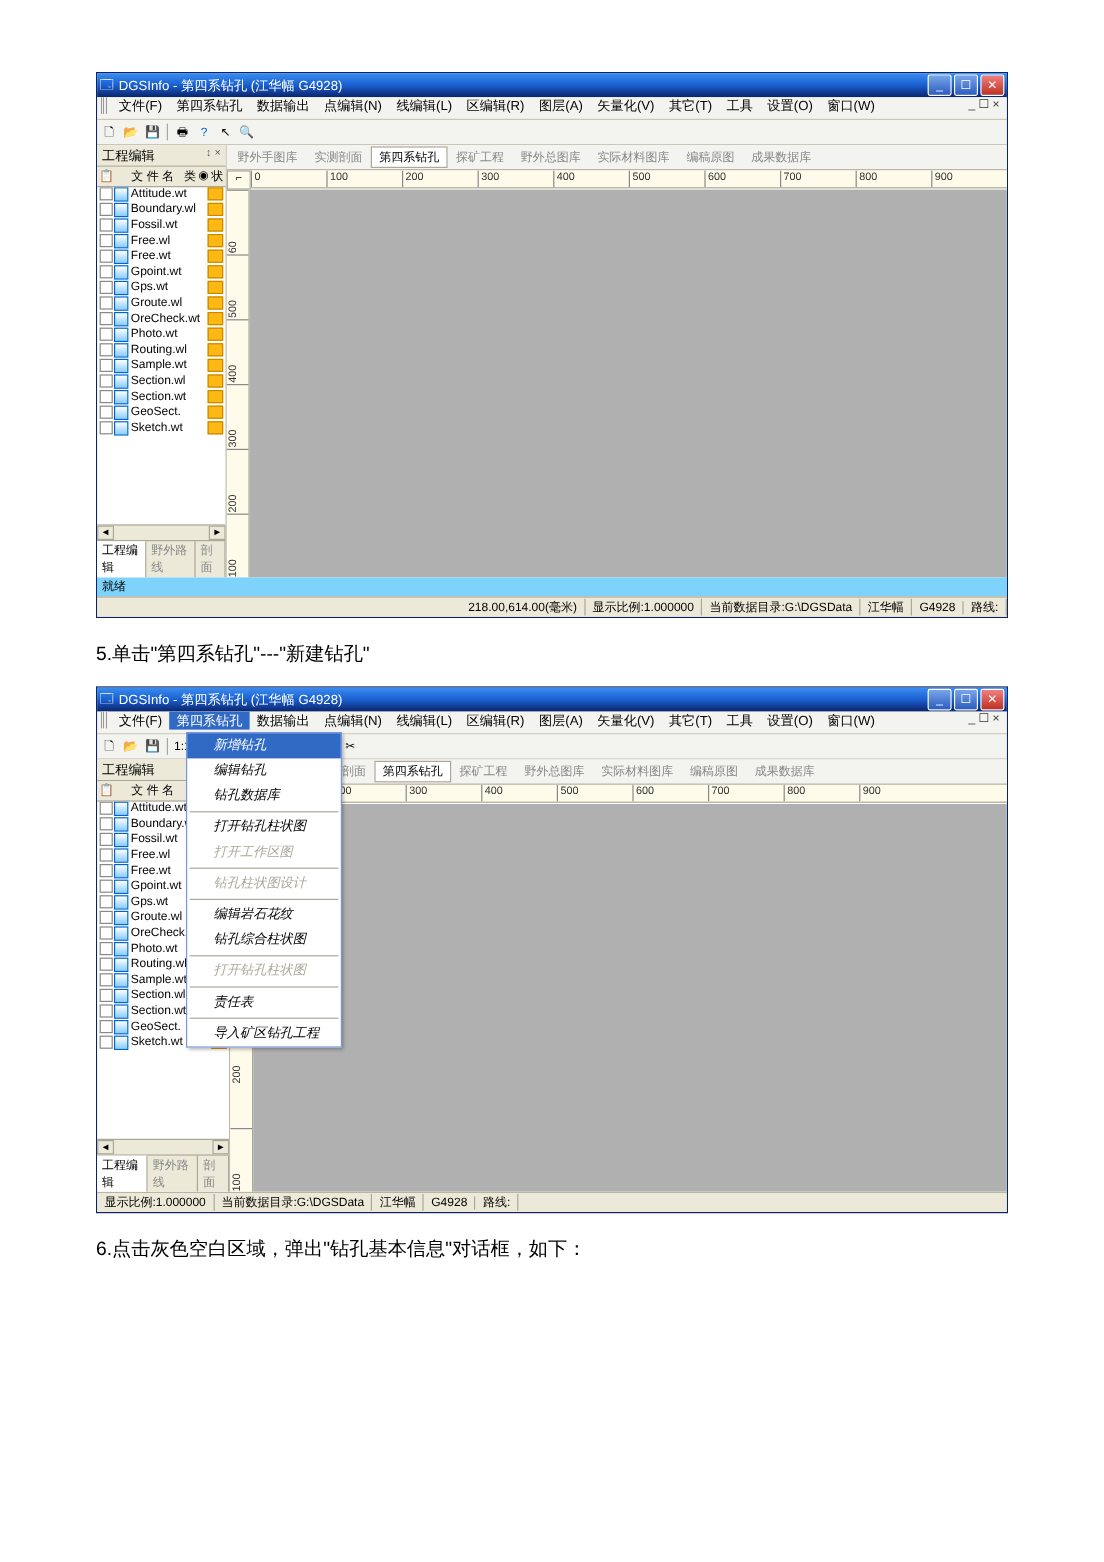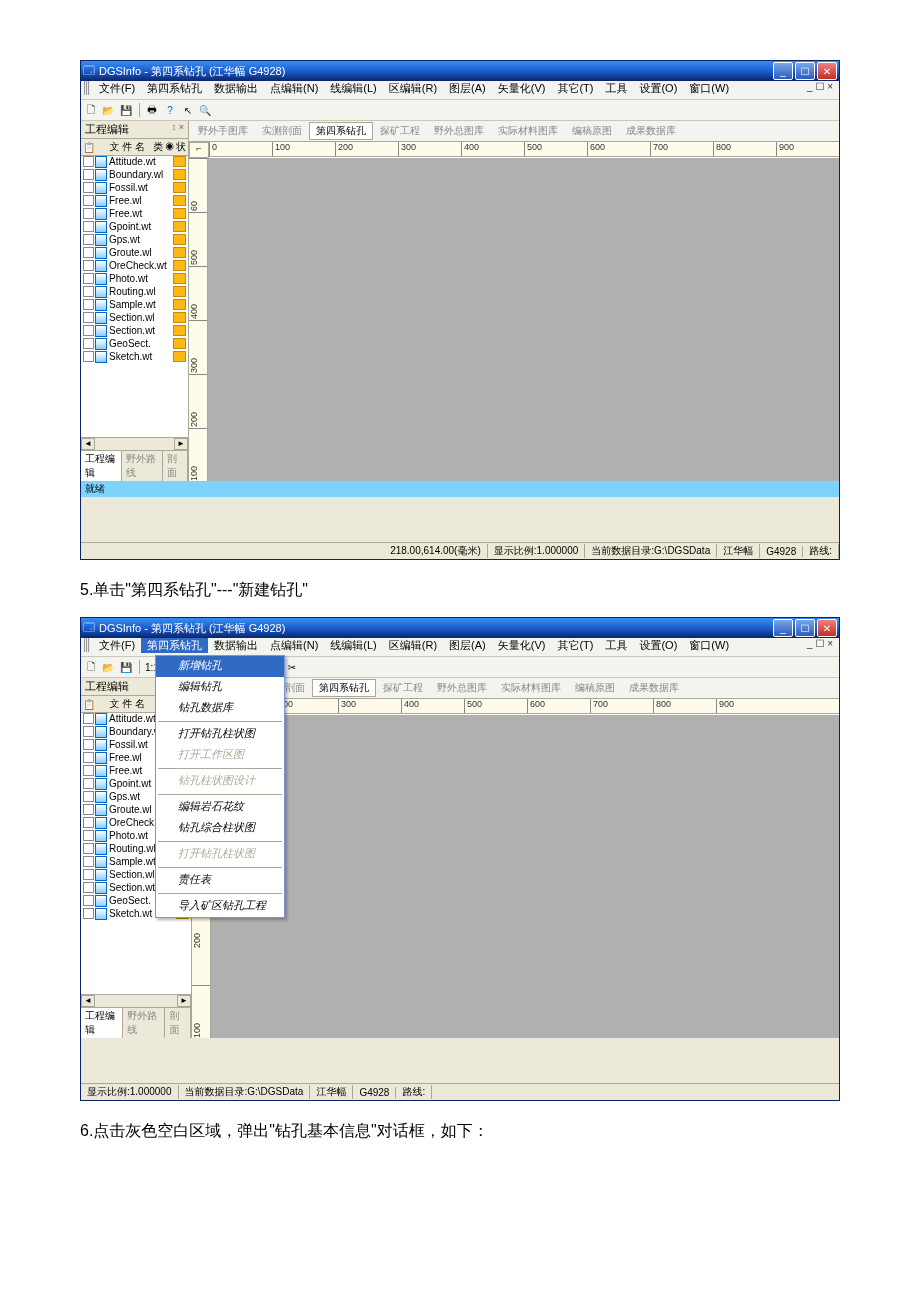--- a/index.html
+++ b/index.html
@@ -273,21 +273,20 @@
   background: #b0b0b0;
 }
 .statusbar {
   display: flex;
   background: #ece9d8;
   border-top: 1px solid #aca899;
   font-size: 10px;
   color: #000;
   height: 16px;
   align-items: center;
-  margin-top: 45px;
 }
 .status-cell {
   padding: 0 6px;
   border-right: 1px solid #aca899;
 }
 .status-cell.flex { flex: 1; text-align: right; }
 .ready-label {
   font-size: 10px;
   background: #7dd3fc;
   padding: 1px 4px;

